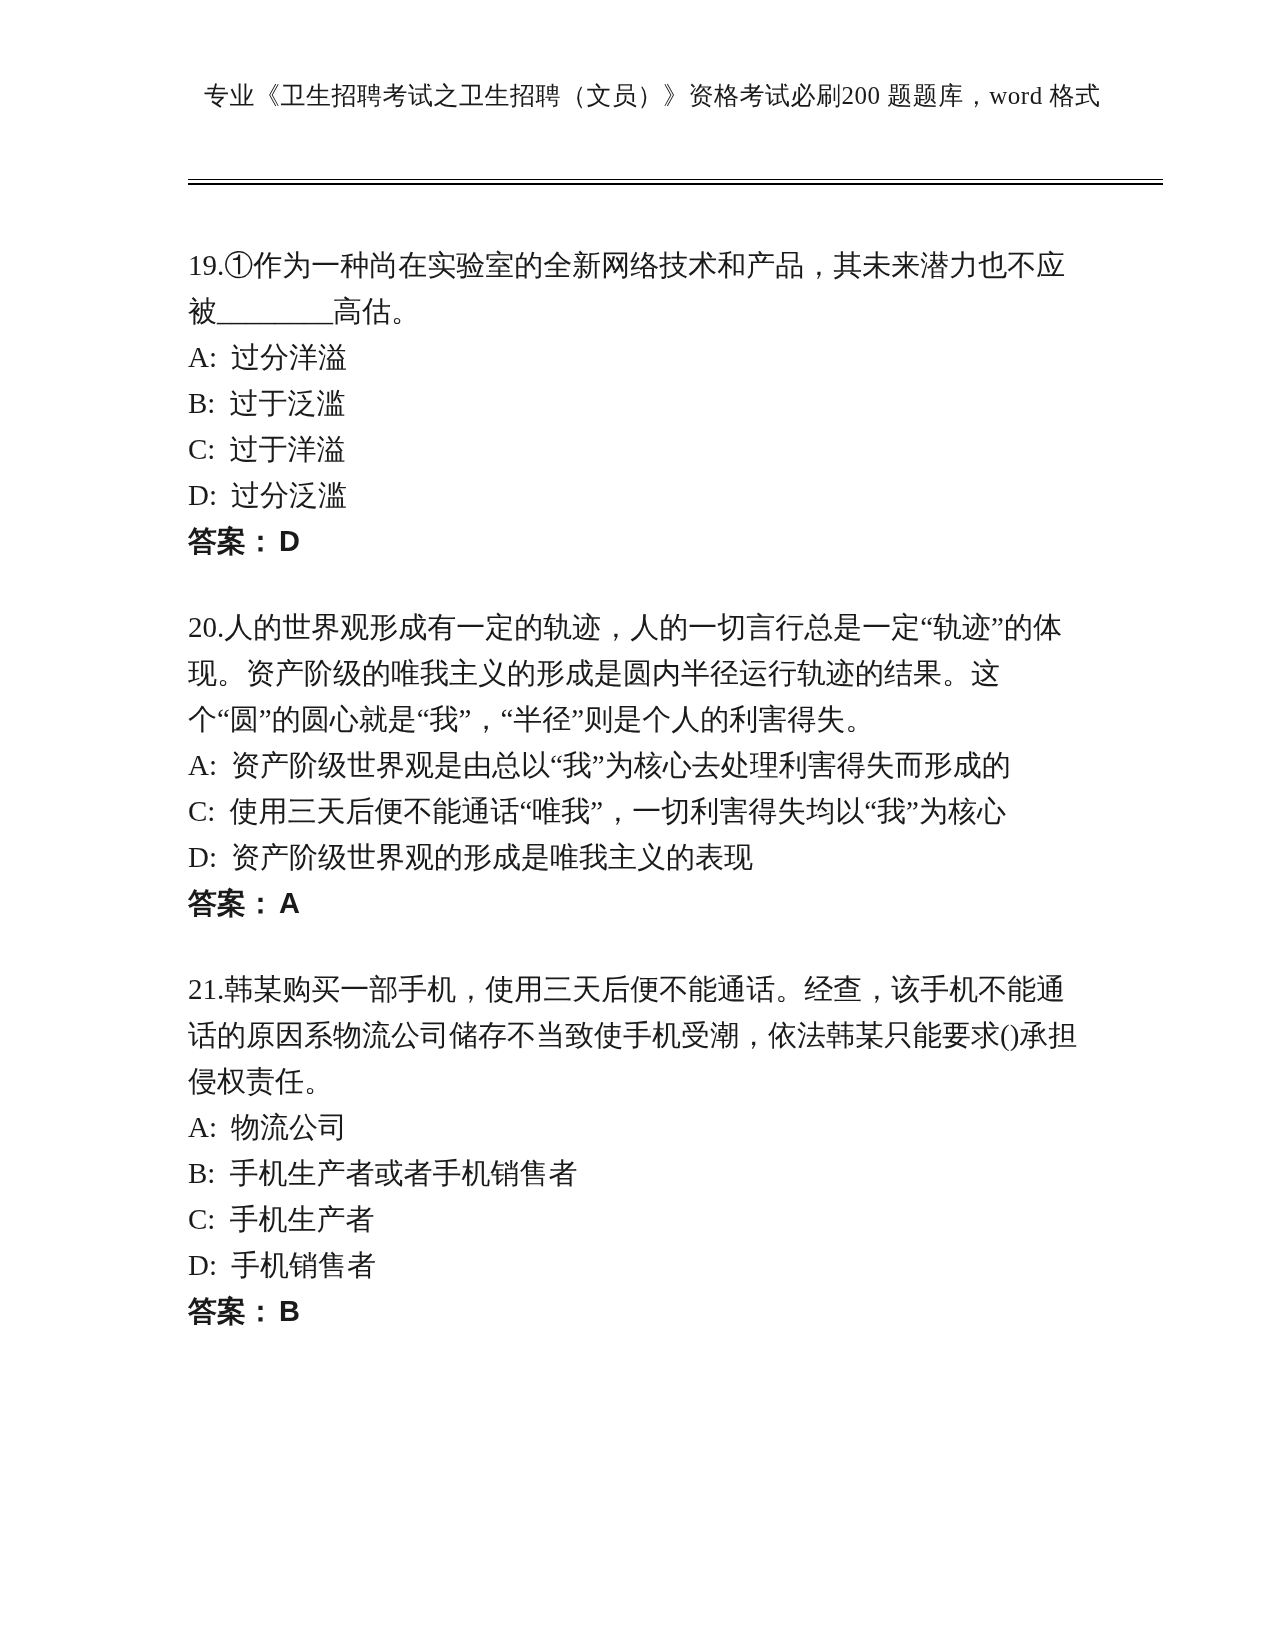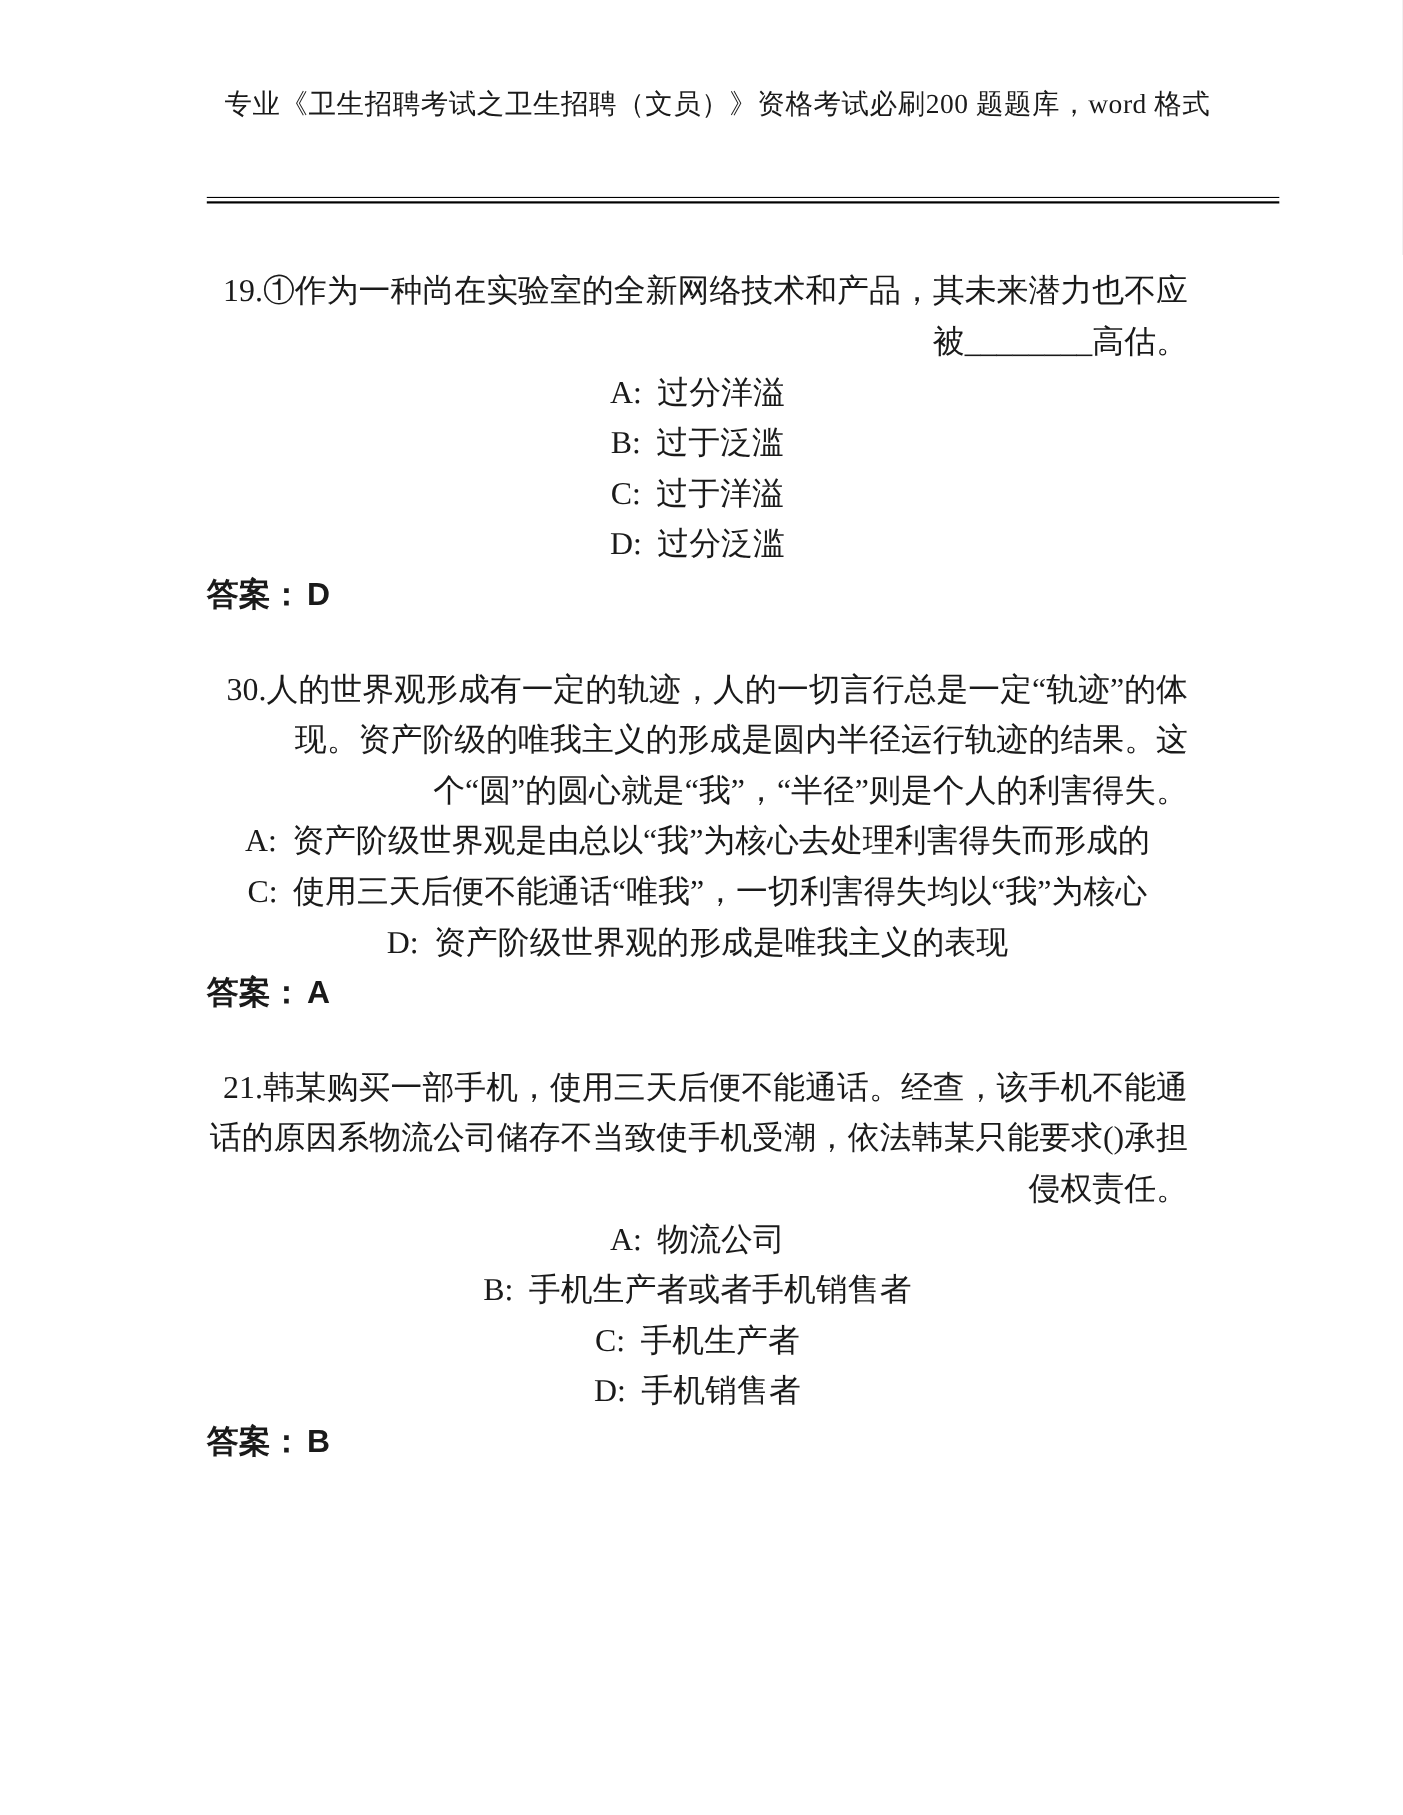--- a/index.html
+++ b/index.html
@@ -34,22 +34,22 @@
   }
   .content{
     position:absolute;
     left:188px;
     top:242px;
     width:892px;
     font-size:29px;
     line-height:46px;
   }
   .question{margin:0 0 40px 0;}
-  .stem{margin:0;text-align:right;}
-  .option{margin:0;text-align:center;}
+  .stem{margin:0;}
+  .option{margin:0;}
   .opt-text{margin-left:14px;}
   .answer{
     margin:0;
     font-family:Liberation Sans, sans-serif;
     font-weight:700;
   }
   .answer-value{margin-left:4px;}
 </style>
 </head>
 <body>
@@ -67,21 +67,21 @@
     <div class="question">
       <p class="stem"><span>19.</span><span>①作为一种尚在实验室的全新网络技术和产品，其未来潜力也不应被________高估。</span></p>
       <div class="option"><span class="opt-letter">A:</span><span class="opt-text">过分洋溢</span></div>
       <div class="option"><span class="opt-letter">B:</span><span class="opt-text">过于泛滥</span></div>
       <div class="option"><span class="opt-letter">C:</span><span class="opt-text">过于洋溢</span></div>
       <div class="option"><span class="opt-letter">D:</span><span class="opt-text">过分泛滥</span></div>
       <p class="answer"><span>答案：</span><span class="answer-value">D</span></p>
     </div>
 
     <div class="question">
-      <p class="stem"><span>30.</span><span>人的世界观形成有一定的轨迹，人的一切言行总是一定“轨迹”的体现。资产阶级的唯我主义的形成是圆内半径运行轨迹的结果。这个“圆”的圆心就是“我”，“半径”则是个人的利害得失。</span></p>
+      <p class="stem"><span>20.</span><span>人的世界观形成有一定的轨迹，人的一切言行总是一定“轨迹”的体现。资产阶级的唯我主义的形成是圆内半径运行轨迹的结果。这个“圆”的圆心就是“我”，“半径”则是个人的利害得失。</span></p>
       <div class="option"><span class="opt-letter">A:</span><span class="opt-text">资产阶级世界观是由总以“我”为核心去处理利害得失而形成的</span></div>
       <div class="option"><span class="opt-letter">C:</span><span class="opt-text">使用三天后便不能通话“唯我”，一切利害得失均以“我”为核心</span></div>
       <div class="option"><span class="opt-letter">D:</span><span class="opt-text">资产阶级世界观的形成是唯我主义的表现</span></div>
       <p class="answer"><span>答案：</span><span class="answer-value">A</span></p>
     </div>
 
     <div class="question">
       <p class="stem"><span>21.</span><span>韩某购买一部手机，使用三天后便不能通话。经查，该手机不能通话的原因系物流公司储存不当致使手机受潮，依法韩某只能要求()承担侵权责任。</span></p>
       <div class="option"><span class="opt-letter">A:</span><span class="opt-text">物流公司</span></div>
       <div class="option"><span class="opt-letter">B:</span><span class="opt-text">手机生产者或者手机销售者</span></div>

